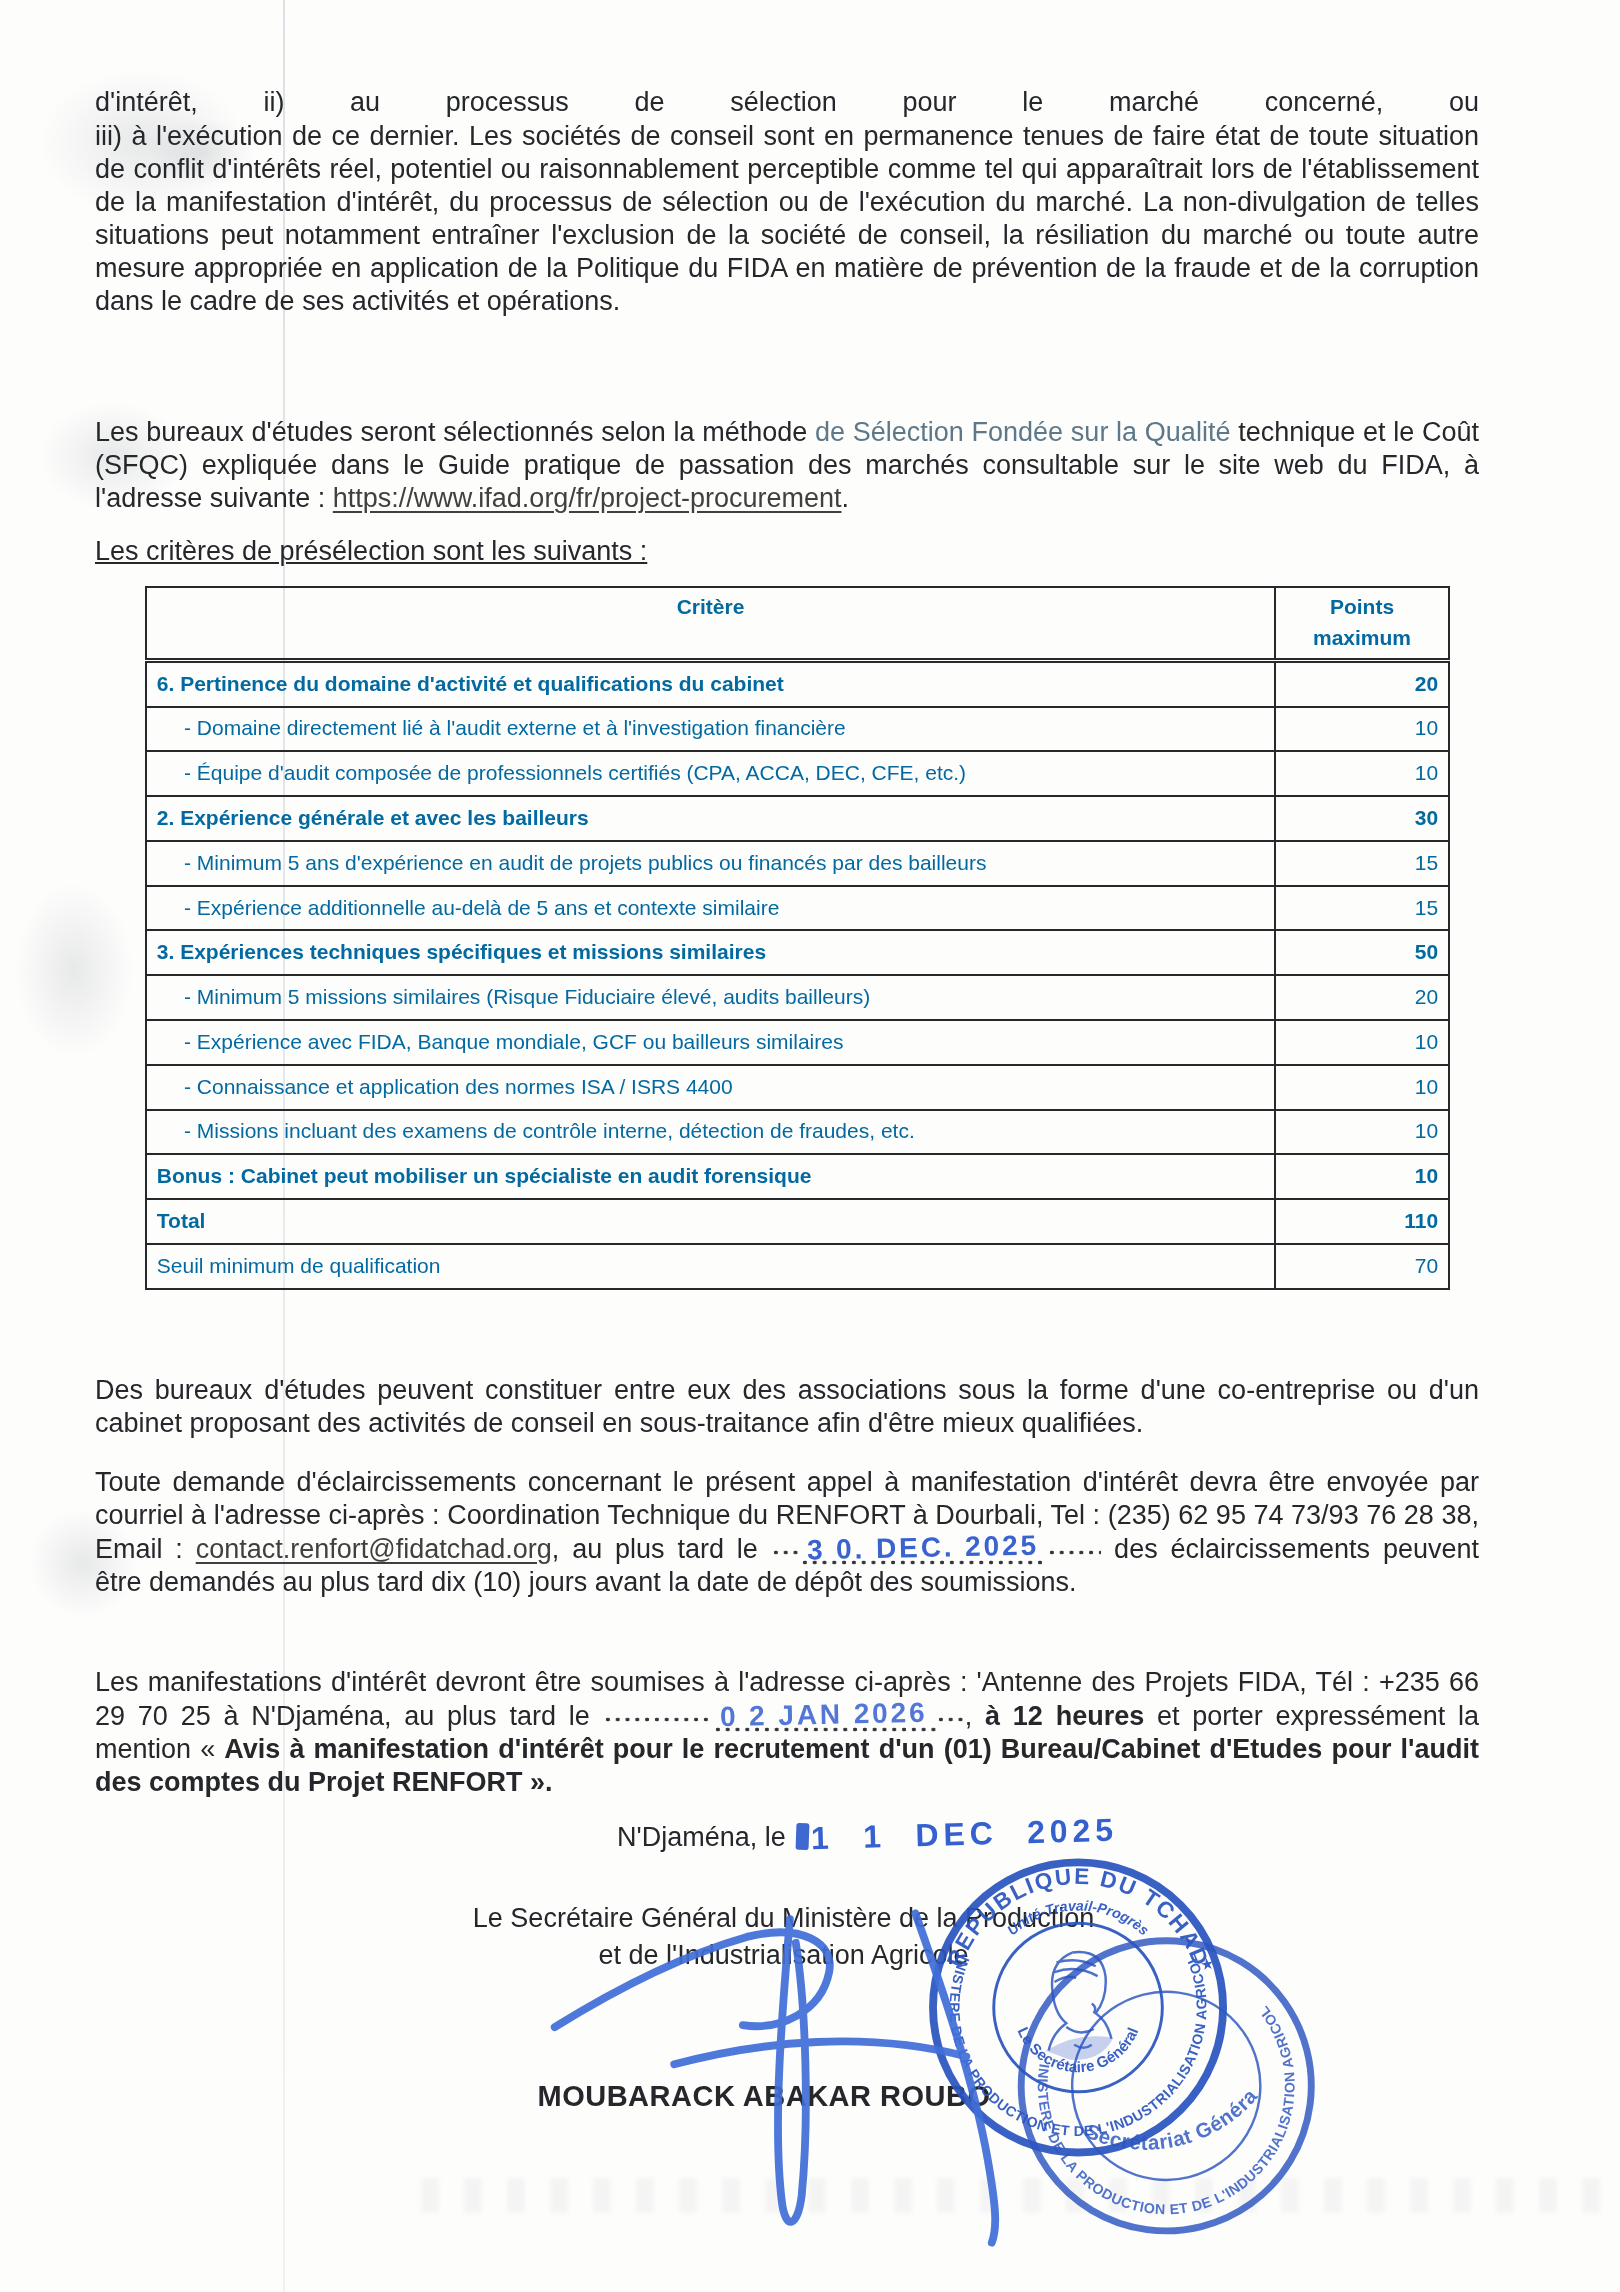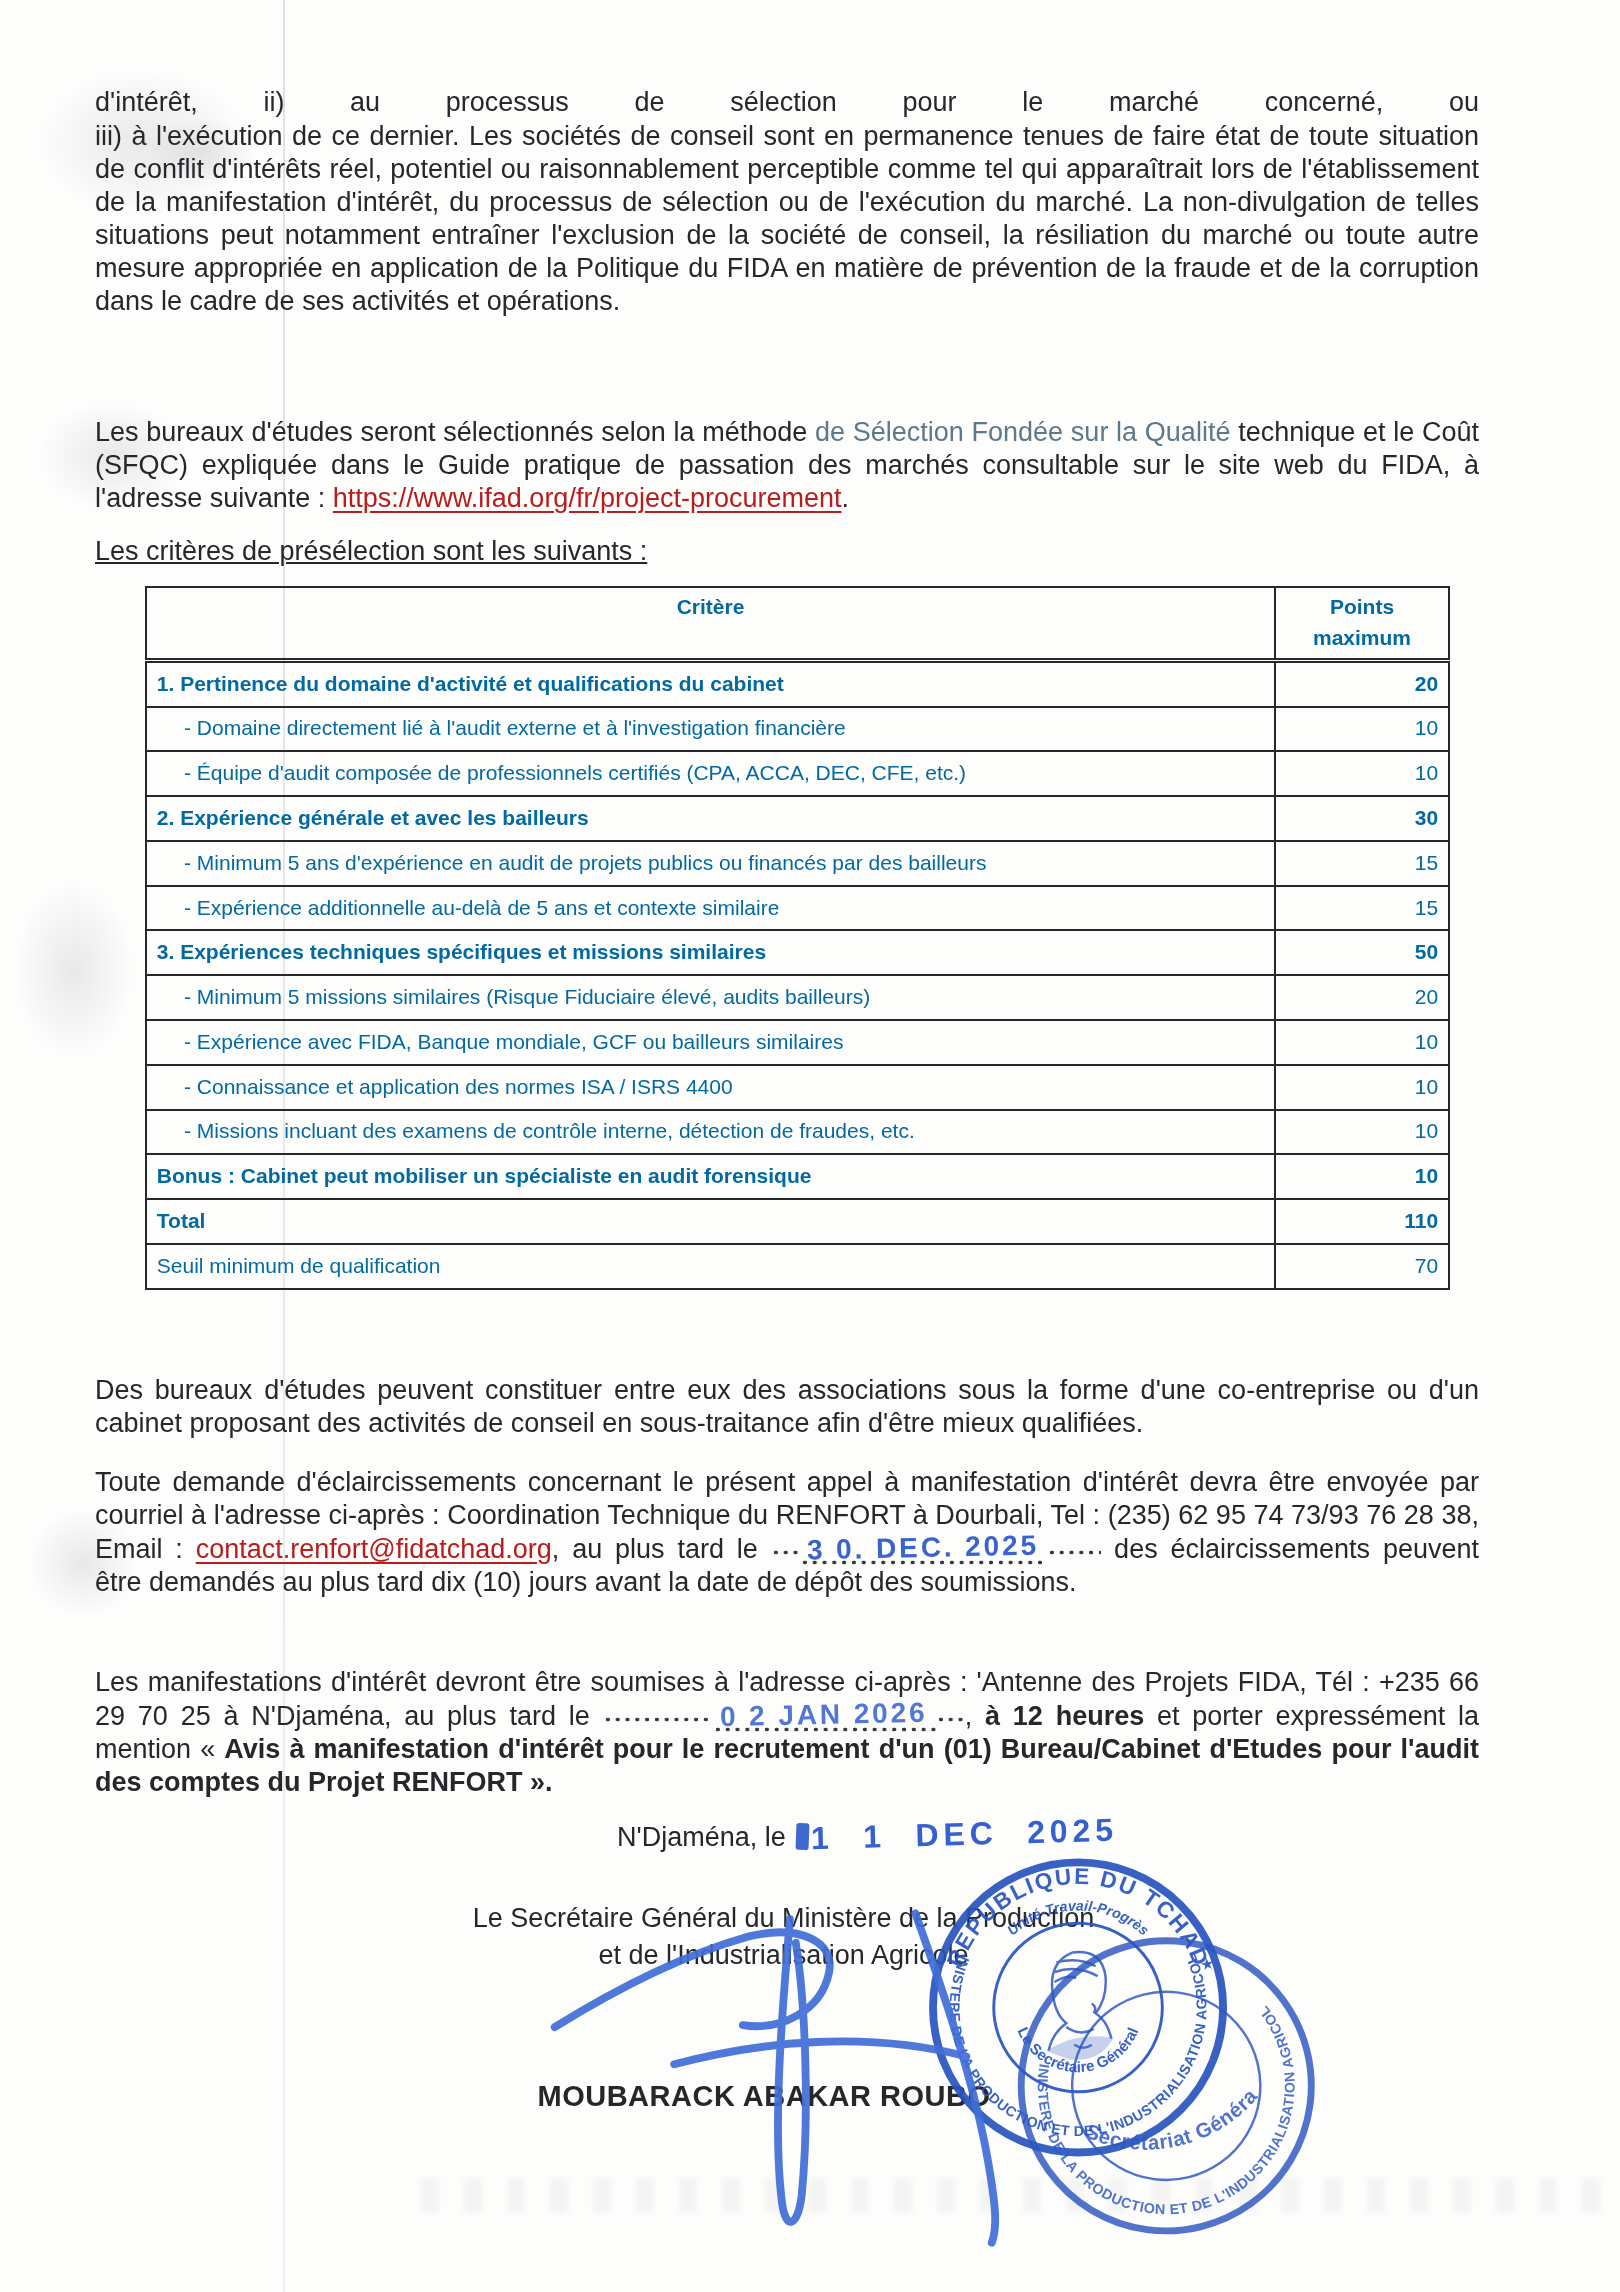--- a/index.html
+++ b/index.html
@@ -6,21 +6,21 @@
   .page{
     position:relative; width:1620px; height:2293px; margin:0 auto;
     background:#fdfdfc; overflow:hidden;
     font-family:"Liberation Sans","DejaVu Sans",sans-serif;
     color:#25272b; font-size:27px; line-height:33px;
   }
   .para{position:absolute; left:95px; width:1384px; text-align:justify; hyphens:none; z-index:2;}
   .first-line{text-align:justify; text-align-last:justify;}
   .left{text-align:left;}
   .hl{color:#5d7889;}
-  a.doclink{color:#b91c1c; text-decoration:underline; text-underline-offset:3.9px; cursor:pointer;}
+  a.doclink{color:#404040; text-decoration:underline; text-underline-offset:3.9px; cursor:pointer;}
   b,.bold{font-weight:700;}
 
   
   table.crit{
     position:absolute; left:145px; top:586px; width:1304px; z-index:2;
     border-collapse:collapse; table-layout:fixed;
     font-size:21px; line-height:31px; color:#0369a1;
   }
   table.crit td, table.crit th{border:2.4px solid #26282c; padding:4.9px 9.8px 6.9px 9.8px; vertical-align:top; overflow:hidden;}
   table.crit th{text-align:center; font-weight:700; padding:2.9px 5.9px 4.9px 5.9px; border-bottom:5.9px double #26282c;}
@@ -92,21 +92,21 @@
         <col style="width:174px">
       </colgroup>
     <thead>
       <tr>
         <th>Critère</th>
         <th>Points maximum</th>
       </tr>
     </thead>
     <tbody>
       <tr class="sect">
-          <td class="lbl">1. Pertinence du domaine d'activité et qualifications du cabinet</td>
+          <td class="lbl">6. Pertinence du domaine d'activité et qualifications du cabinet</td>
           <td class="pts">20</td>
         </tr>
       <tr class="sub">
           <td class="lbl">- Domaine directement lié à l'audit externe et à l'investigation financière</td>
           <td class="pts">10</td>
         </tr>
       <tr class="sub">
           <td class="lbl">- Équipe d'audit composée de professionnels certifiés (CPA, ACCA, DEC, CFE, etc.)</td>
           <td class="pts">10</td>
         </tr>

